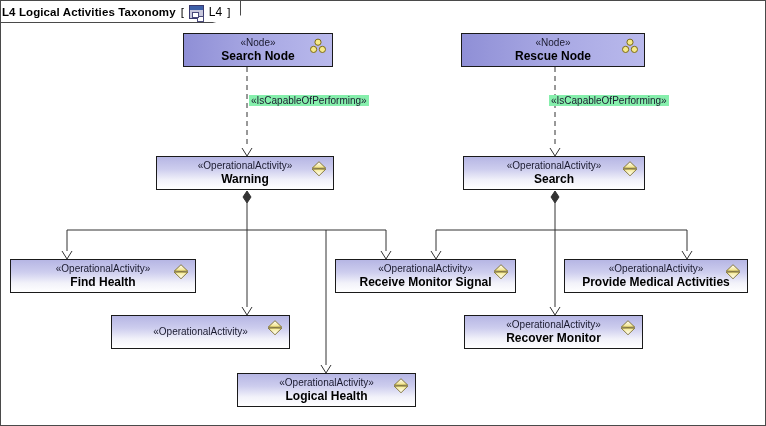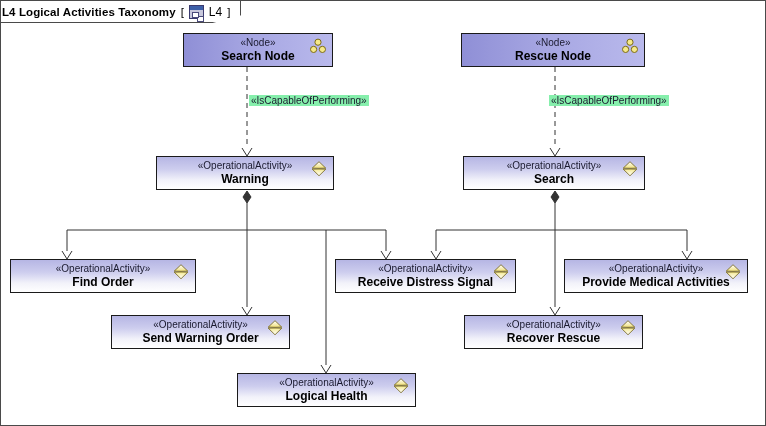--- a/index.html
+++ b/index.html
@@ -277,71 +277,70 @@
     <div class="box-name">Search</div>
     <svg class="corner-icon" viewBox="0 0 18 18">
       <path d="M9,0.8 L16.6,8 L9,8.2 L1.4,8 Z" fill="url(#gradActTop)" stroke="#6e5f14" stroke-width="0.9"></path>
       <path d="M1.4,9.2 L9,9 L16.6,9.2 L9,16.6 Z" fill="url(#gradActBot)" stroke="#6e5f14" stroke-width="0.9"></path>
     </svg>
   </div>
 
   <div class="uml-box activity-box" style="left:9px; top:258px; width:186px; height:34px;">
     <div class="box-shadow"></div>
     <div class="stereotype">«OperationalActivity»</div>
-    <div class="box-name">Find Order</div>
+    <div class="box-name">Find Health</div>
     <svg class="corner-icon" viewBox="0 0 18 18">
       <path d="M9,0.8 L16.6,8 L9,8.2 L1.4,8 Z" fill="url(#gradActTop)" stroke="#6e5f14" stroke-width="0.9"></path>
       <path d="M1.4,9.2 L9,9 L16.6,9.2 L9,16.6 Z" fill="url(#gradActBot)" stroke="#6e5f14" stroke-width="0.9"></path>
     </svg>
   </div>
 
   <div class="uml-box activity-box" style="left:110px; top:314px; width:179px; height:34px;">
     <div class="box-shadow"></div>
     <div class="stereotype">«OperationalActivity»</div>
-    <div class="box-name">Send Warning Order</div>
     <svg class="corner-icon" viewBox="0 0 18 18">
       <path d="M9,0.8 L16.6,8 L9,8.2 L1.4,8 Z" fill="url(#gradActTop)" stroke="#6e5f14" stroke-width="0.9"></path>
       <path d="M1.4,9.2 L9,9 L16.6,9.2 L9,16.6 Z" fill="url(#gradActBot)" stroke="#6e5f14" stroke-width="0.9"></path>
     </svg>
   </div>
 
   <div class="uml-box activity-box" style="left:236px; top:372px; width:179px; height:34px;">
     <div class="box-shadow"></div>
     <div class="stereotype">«OperationalActivity»</div>
     <div class="box-name">Logical Health</div>
     <svg class="corner-icon" viewBox="0 0 18 18">
       <path d="M9,0.8 L16.6,8 L9,8.2 L1.4,8 Z" fill="url(#gradActTop)" stroke="#6e5f14" stroke-width="0.9"></path>
       <path d="M1.4,9.2 L9,9 L16.6,9.2 L9,16.6 Z" fill="url(#gradActBot)" stroke="#6e5f14" stroke-width="0.9"></path>
     </svg>
   </div>
 
   <div class="uml-box activity-box" style="left:334px; top:258px; width:181px; height:34px;">
     <div class="box-shadow"></div>
     <div class="stereotype">«OperationalActivity»</div>
-    <div class="box-name">Receive Distress Signal</div>
+    <div class="box-name">Receive Monitor Signal</div>
     <svg class="corner-icon" viewBox="0 0 18 18">
       <path d="M9,0.8 L16.6,8 L9,8.2 L1.4,8 Z" fill="url(#gradActTop)" stroke="#6e5f14" stroke-width="0.9"></path>
       <path d="M1.4,9.2 L9,9 L16.6,9.2 L9,16.6 Z" fill="url(#gradActBot)" stroke="#6e5f14" stroke-width="0.9"></path>
     </svg>
   </div>
 
   <div class="uml-box activity-box" style="left:563px; top:258px; width:184px; height:34px;">
     <div class="box-shadow"></div>
     <div class="stereotype">«OperationalActivity»</div>
     <div class="box-name">Provide Medical Activities</div>
     <svg class="corner-icon" viewBox="0 0 18 18">
       <path d="M9,0.8 L16.6,8 L9,8.2 L1.4,8 Z" fill="url(#gradActTop)" stroke="#6e5f14" stroke-width="0.9"></path>
       <path d="M1.4,9.2 L9,9 L16.6,9.2 L9,16.6 Z" fill="url(#gradActBot)" stroke="#6e5f14" stroke-width="0.9"></path>
     </svg>
   </div>
 
   <div class="uml-box activity-box" style="left:463px; top:314px; width:179px; height:34px;">
     <div class="box-shadow"></div>
     <div class="stereotype">«OperationalActivity»</div>
-    <div class="box-name">Recover Rescue</div>
+    <div class="box-name">Recover Monitor</div>
     <svg class="corner-icon" viewBox="0 0 18 18">
       <path d="M9,0.8 L16.6,8 L9,8.2 L1.4,8 Z" fill="url(#gradActTop)" stroke="#6e5f14" stroke-width="0.9"></path>
       <path d="M1.4,9.2 L9,9 L16.6,9.2 L9,16.6 Z" fill="url(#gradActBot)" stroke="#6e5f14" stroke-width="0.9"></path>
     </svg>
   </div>
 
   <div class="edge-label" style="left:248px; top:94px;">«IsCapableOfPerforming»</div>
   <div class="edge-label" style="left:548px; top:94px;">«IsCapableOfPerforming»</div>
 
 </div>

